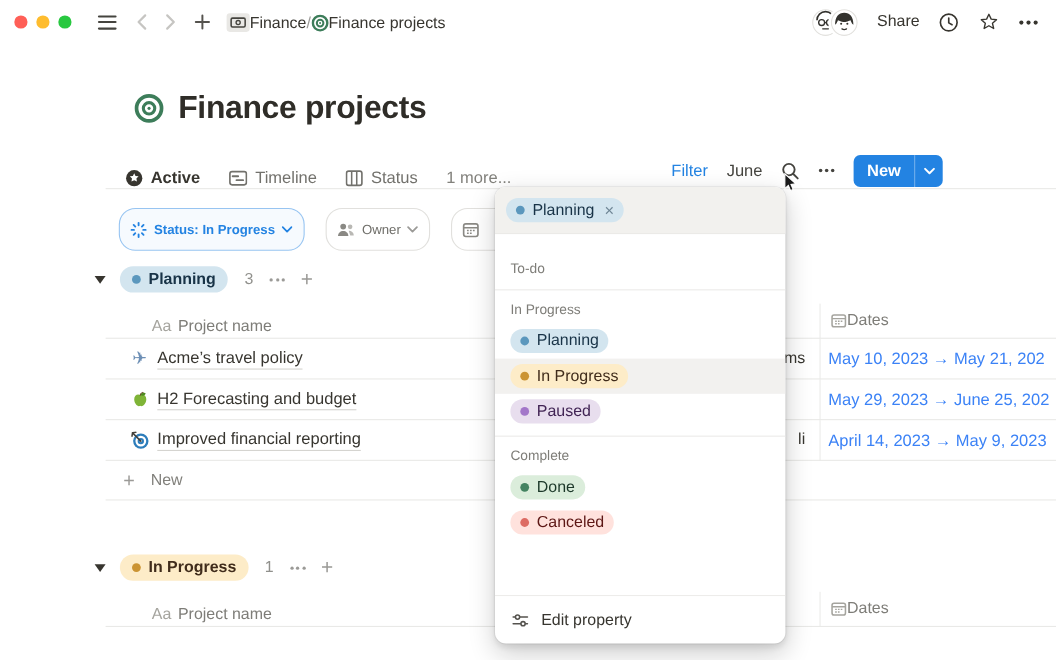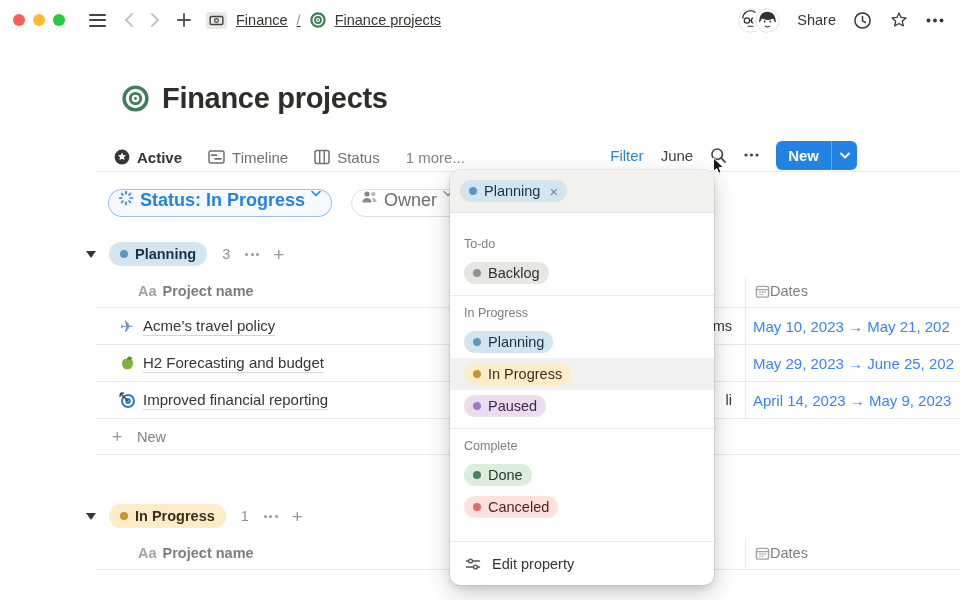--- a/index.html
+++ b/index.html
@@ -9,70 +9,70 @@
 
   
   .topbar { position:absolute; top:0; left:0; right:0; height:40px; display:flex; align-items:center;
             padding:0 16px 0 13px; background:#fff; }
   .lights { display:flex; gap:8px; align-items:center; }
   .light { width:12px; height:12px; border-radius:50%; display:inline-block; }
   .l-red{background:#ff5f57}.l-yel{background:#febc2e}.l-grn{background:#28c840}
   .burger { margin-left:24px; display:flex; flex-direction:column; gap:3.5px; cursor:pointer; }
   .burger i { display:block; width:17px; height:2px; background:#45443f; border-radius:1px; }
   .navchev { margin-left:18px; display:flex; gap:16px; align-items:center; }
-  .crumb-wrap { display:flex; align-items:flex-start; gap:9px; margin-left:14px; font-size:14.5px;text-decoration:underline; }
+  .crumb-wrap { display:flex; align-items:flex-end; margin-left:14px; font-size:14.5px; }
   .doc-chip { width:21px; height:17px; background:#e9e8e5; border-radius:3px; display:flex; align-items:center; justify-content:center; }
   .crumb-sep { color:#9b9a97; }
   .tb-right { margin-left:auto; display:flex; align-items:center; gap:17px; }
   .avatars { display:flex; }
   .avatars svg { border-radius:50%; background:#fff; box-shadow:0 0 0 2px #fff; }
   .avatars svg + svg { margin-left:-8px; }
   .share { font-size:14.5px; color:#37352f; cursor:pointer; }
 
   
   .title-row { position:absolute; left:122px; top:82px; display:flex; align-items:center; gap:13px; }
   .title-row h1 { font-size:29px; font-weight:700; letter-spacing:-0.3px; color:#2f2d28; }
 
   
-  .views-left { position:absolute; left:114px; top:144px; display:flex; align-items:center; gap:26px; height:26px; }
+  .views-left { position:absolute; left:114px; top:144px; display:flex; align-items:flex-end; gap:26px; height:26px; }
   .view-item { display:flex; align-items:center; gap:7px; font-size:15px; color:#72716c; font-weight:500; cursor:pointer; }
   .view-item.active { color:#37352f; font-weight:600; }
   .view-more { font-size:15px; color:#82817c; cursor:pointer; }
   .tabs-divider { position:absolute; left:96px; right:0; top:171px; height:1px; background:#e9e9e7; }
   .tb-actions { position:absolute; right:103px; top:140px; display:flex; align-items:center; gap:17px; height:30px; }
   .filter-lbl { color:#2383e2; font-size:15px; font-weight:500; cursor:pointer; }
   .sort-lbl { color:#45443f; font-size:15px; font-weight:500; cursor:pointer; }
   .new-btn { display:flex; align-items:stretch; height:29px; background:#2383e2; border-radius:6px; overflow:hidden; cursor:pointer; }
   .new-main { display:flex; align-items:center; padding:0 12px; color:#fff; font-size:15px; font-weight:600; }
   .new-sep { width:1px; background:rgba(255,255,255,0.35); }
   .new-chev { width:25px; display:flex; align-items:center; justify-content:center; }
 
   
   .chips { position:absolute; left:108px; top:189px; display:flex; gap:19px; }
-  .chip { display:flex; align-items:flex-start; gap:6px; height:28px; padding:0 10px 0 9px; border-radius:15px;
-          font-size:18px; font-weight:500; cursor:pointer; background:#fff; }
+  .chip { display:flex; align-items:center; gap:6px; height:39px; padding:0 10px 0 9px; border-radius:15px;
+          font-size:12px; font-weight:500; cursor:pointer; background:#fff; }
   .chip-status { border:1px solid rgba(35,131,226,0.45); color:#2383e2; background:rgba(35,131,226,0.04); font-weight:600; }
   .chip-gray { border:1px solid #e1e0dd; color:#6f6e69; }
   .chip-date { width:72px; }
 
   
   .ghead { position:absolute; left:86px; display:flex; align-items:center; height:28px; cursor:pointer; }
   .ghead .tri { width:0; height:0; border-left:5.5px solid transparent; border-right:5.5px solid transparent;
                 border-top:7px solid #37352f; margin-right:13px; }
   .gpill { display:flex; align-items:center; gap:7px; height:24px; padding:0 11px; border-radius:12px; font-size:14.5px; font-weight:600; }
   .gcount { margin-left:15px; font-size:14.5px; color:#90908c; }
   .gdots { margin-left:15px; display:flex; gap:2.5px; align-items:center; }
   .gdots i { width:3px; height:3px; border-radius:50%; background:#9b9a97; }
   .gplus { margin-left:14px; color:#9b9a97; font-size:19px; line-height:1; font-weight:400; }
 
   .trow { position:relative; height:37px; }
   .trow .line, .chead .line, .newrow .line { position:absolute; left:96px; right:0; bottom:0; height:1px; background:#e9e9e7; }
   .vline { position:absolute; left:745px; top:0; bottom:0; width:1px; background:#ececea; }
   .chead { position:relative; height:32px; }
-  .chead .nh { position:absolute; left:138px; top:7px; display:flex; gap:6px; align-items:center; font-size:14.5px; color:#7e7d78;font-weight:bold; }
+  .chead .nh { position:absolute; left:138px; top:13px; display:flex; gap:6px; align-items:center; font-size:14.5px; color:#7e7d78; }
   .chead .aa { color:#a5a49e; font-size:14.5px; }
   .chead .dh { position:absolute; left:755px; top:7px; display:flex; align-items:center; font-size:14.5px; color:#7e7d78; }
   .ticon { position:absolute; left:117px; top:8px; width:20px; height:20px; display:flex; align-items:center; justify-content:center; }
   .ttitle { position:absolute; left:143px; top:9px; font-size:15px; font-weight:500; color:#37352f;
             border-bottom:1px solid #d5d4d0; padding-bottom:1px; white-space:nowrap; cursor:pointer; }
   .ofrag { position:absolute; left:709px; width:28px; top:10px; font-size:14.5px; color:#37352f; text-align:right; padding-right:5px; overflow:hidden; }
   .tdates { position:absolute; left:753px; right:0; top:10px; font-size:15px; color:#3b82f6; white-space:nowrap; overflow:hidden; cursor:pointer; }
   .newrow { position:relative; height:36px; color:#82817c; font-size:14.5px; cursor:pointer; }
   .newrow .plus { position:absolute; left:112px; top:9px; font-size:18px; color:#9b9a97; line-height:1; }
   .newrow .nlbl { position:absolute; left:137px; top:10px; }
@@ -396,26 +396,20 @@
     <div class="dd-input">
       <span class="tag tag-blue sel-tag">
         <i class="dot dot-blue"></i>
         <span>Planning</span>
         <span class="x">×</span>
       </span>
     </div>
     <div class="dd-body">
       <div class="dd-sec">
         <div class="dd-label">To-do</div>
-        <div class="opt">
-          <span class="tag tag-gray">
-              <i class="dot dot-gray"></i>
-              <span>Backlog</span>
-            </span>
-        </div>
       </div>
       <div class="dd-div"></div>
       <div class="dd-sec">
         <div class="dd-label">In Progress</div>
         <div class="opt">
           <span class="tag tag-blue">
               <i class="dot dot-blue"></i>
               <span>Planning</span>
             </span>
         </div>

